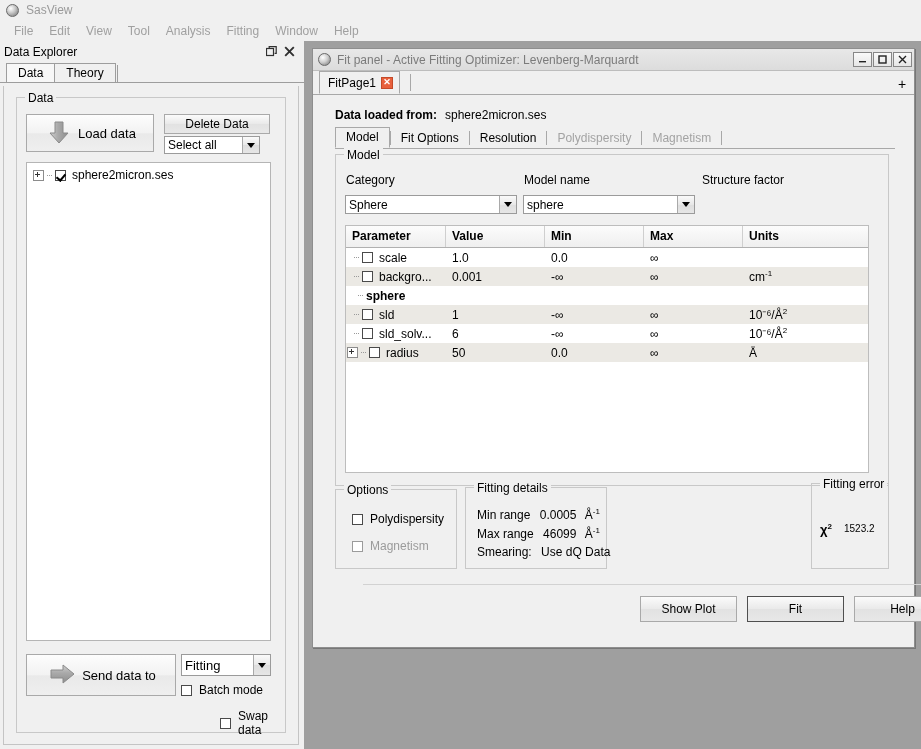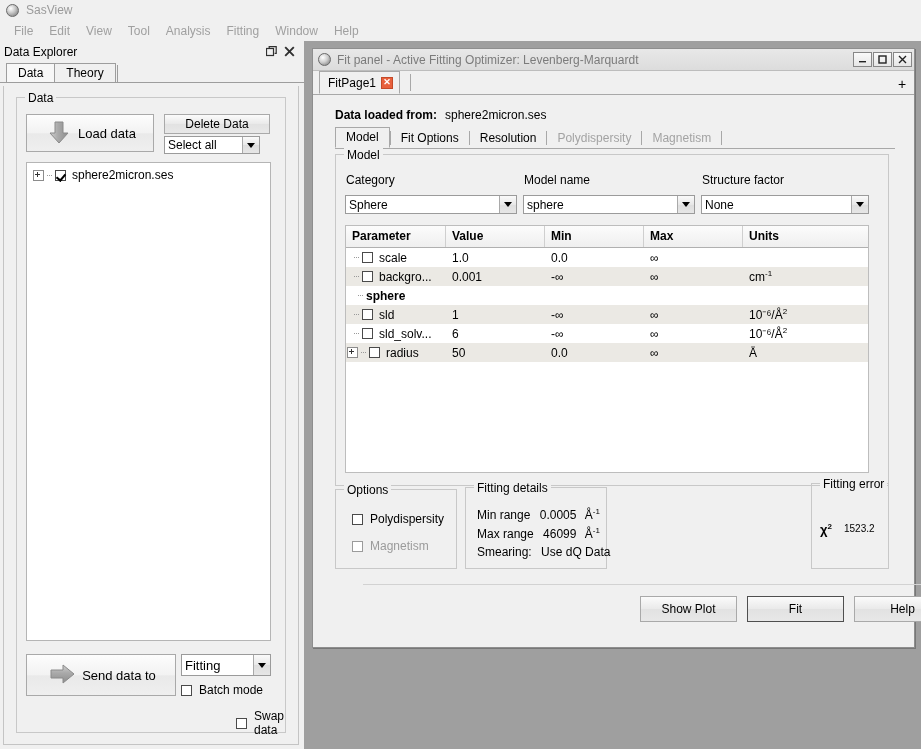--- a/index.html
+++ b/index.html
@@ -222,26 +222,20 @@
         <div class="lblrow" style="left:366px;">Structure factor</div>
 
         <div class="combo" style="position:absolute;left:9px;top:40px;width:172px;height:19px;">
           <span class="val">Sphere</span>
           <span class="arrow">
               <i class="tri"></i>
             </span>
         </div>
         <div class="combo" style="position:absolute;left:187px;top:40px;width:172px;height:19px;">
           <span class="val">sphere</span>
-          <span class="arrow">
-              <i class="tri"></i>
-            </span>
-        </div>
-        <div class="combo" style="position:absolute;left:365px;top:40px;width:168px;height:19px;">
-          <span class="val">None</span>
           <span class="arrow">
               <i class="tri"></i>
             </span>
         </div>
 
         <div class="ptable">
           <div class="phead">
             <div style="width:100px">Parameter</div>
             <div style="width:99px">Value</div>
             <div style="width:99px">Min</div>
@@ -450,21 +444,21 @@
           <span class="val" style="font-size:13px;">Fitting</span>
           <span class="arrow">
               <i class="tri"></i>
             </span>
         </div>
 
         <div class="chk" style="position:absolute;left:164px;top:585px;">
           <span class="cbox"></span>
           <span class="lbl">Batch mode</span>
         </div>
-        <div class="chk" style="position:absolute;left:180px;top:611px;padding-left:39px;">
+        <div class="chk" style="position:absolute;left:164px;top:611px;padding-left:39px;">
           <span class="cbox"></span>
           <span class="lbl">Swap data</span>
         </div>
       </div>
     </div>
   </div>
 
 </div>
 
 </body></html>

